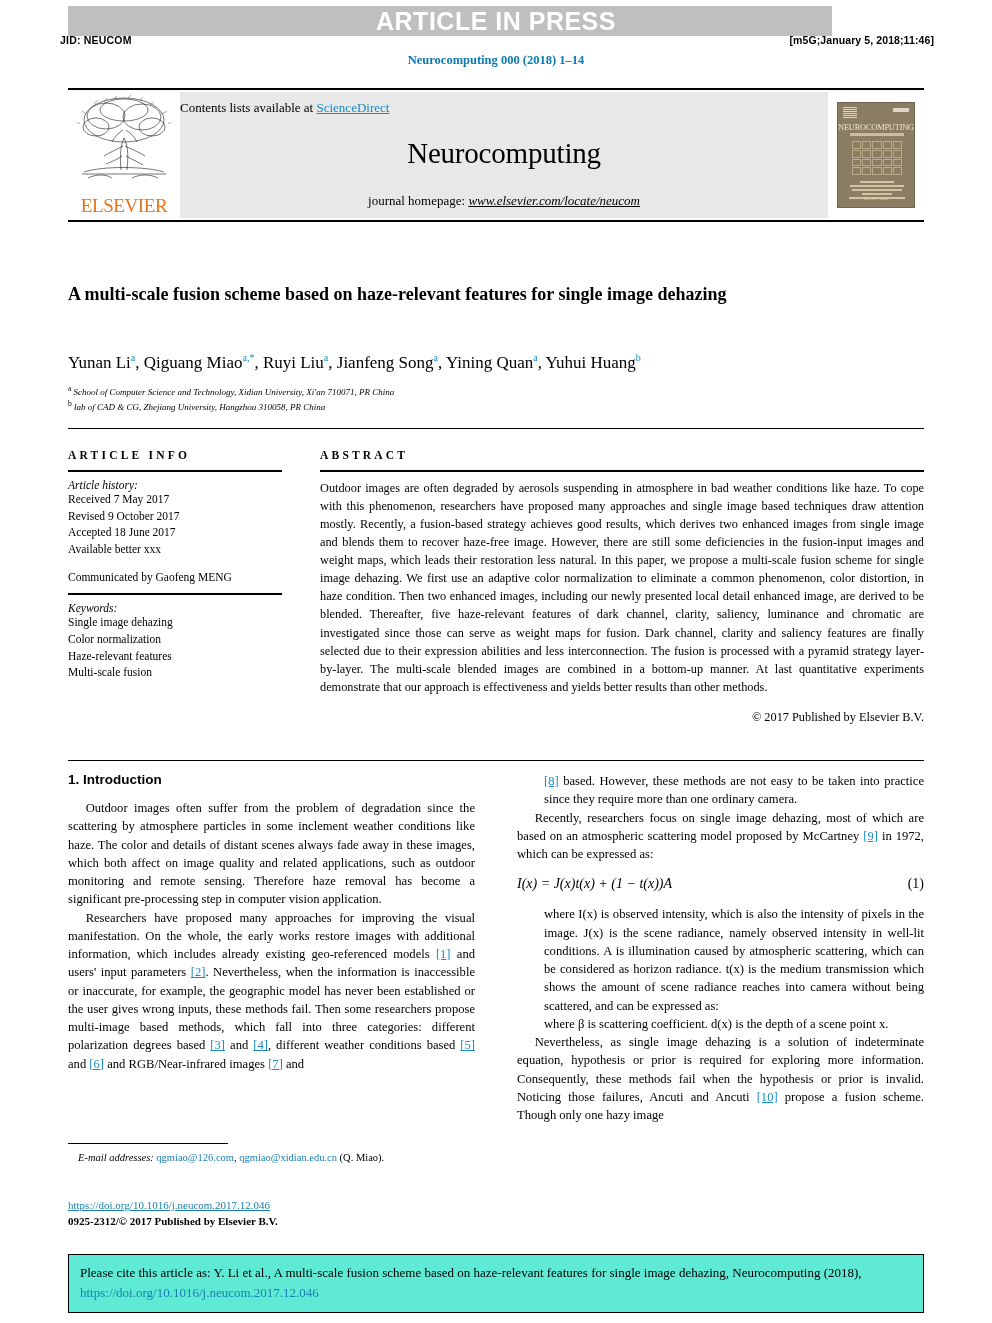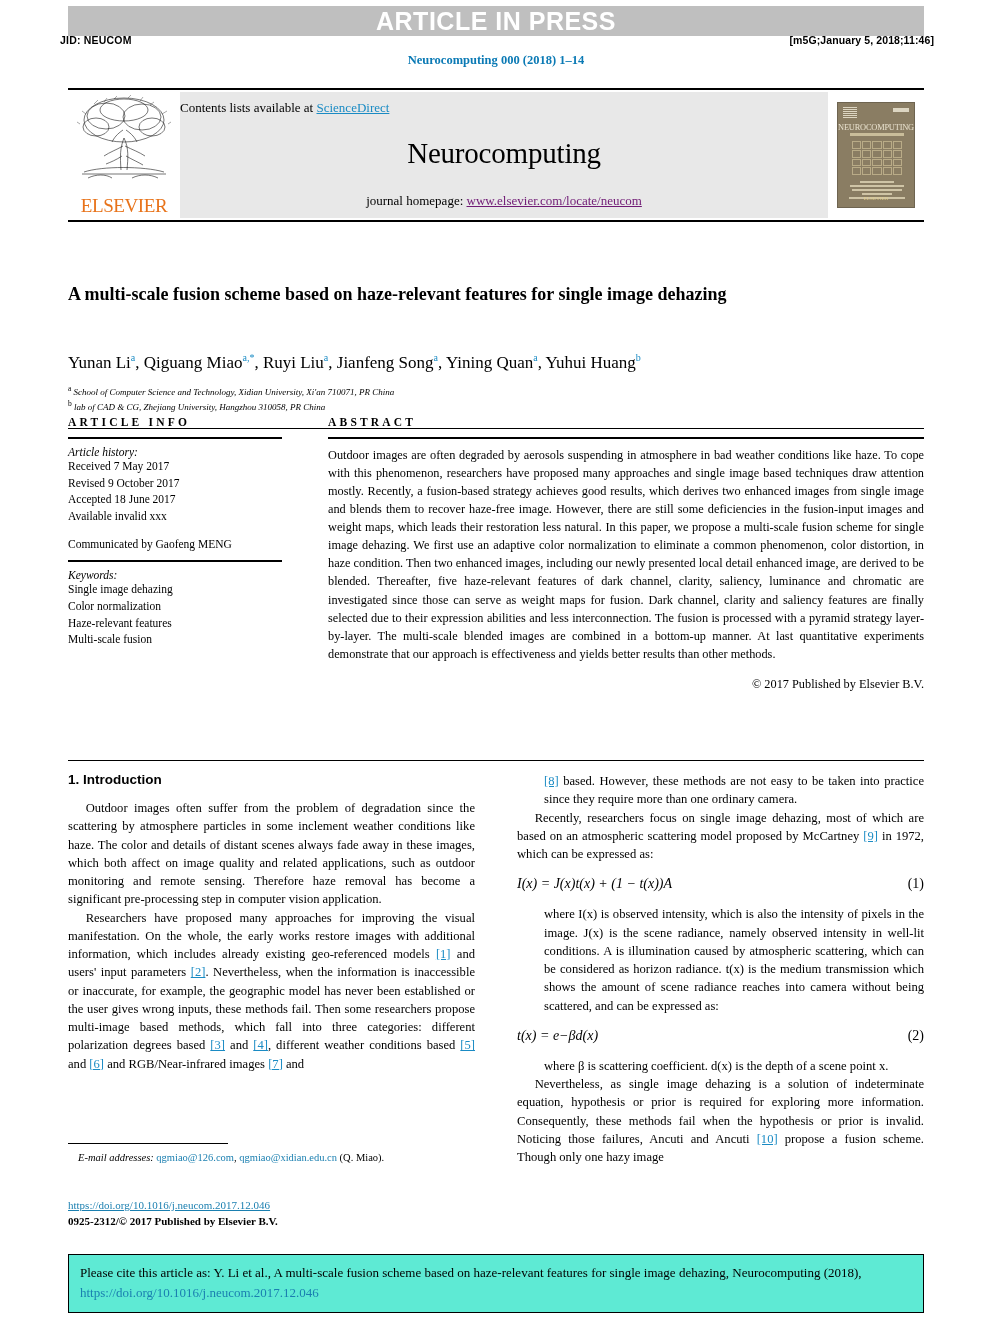--- a/index.html
+++ b/index.html
@@ -21,21 +21,21 @@
     width: 992px;
     height: 1323px;
     padding: 0;
   }
 
   
   .press-band {
     position: absolute;
     left: 68px;
     top: 6px;
-    width: 856px;
+    width: 764px;
     height: 30px;
     background: #bfbfbf;
   }
   .press-band-text {
     position: absolute;
     left: 0;
     top: 0;
     width: 856px;
     line-height: 30px;
     text-align: center;
@@ -133,21 +133,21 @@
     font-size: 29px;
     font-family: "Liberation Serif", serif;
     letter-spacing: -0.2px;
     margin-top: -2px;
   }
   .homepage-line {
     text-align: center;
     font-size: 13px;
     font-family: "Liberation Serif", serif;
   }
-  .homepage-url { color: #701a75; }
+  .homepage-url { color: #000000; font-style: italic; }
   .cover-col {
     width: 96px;
     flex: 0 0 96px;
     display: flex;
     align-items: center;
     justify-content: center;
   }
   .cover {
     width: 78px;
     height: 106px;
@@ -243,24 +243,24 @@
     position: absolute;
     left: 68px;
     width: 856px;
     border-top: 1px solid #000;
   }
 
   
   .infoabs {
     position: absolute;
     left: 68px;
-    top: 416px;
+    top: 449px;
     width: 856px;
     display: flex;
-    gap: 8px;
+    gap: 0;
   }
   .col-info { width: 236px; flex: 0 0 236px; padding-right: 22px; box-sizing: border-box;}
   .col-abs  { flex: 1 1 auto; padding-left: 16px; box-sizing: border-box;}
 
   .sec-head {
     font-family: "Liberation Serif", serif;
     font-weight: bold;
     font-size: 11.5px;
     letter-spacing: 3.2px;
     margin-bottom: 9px;
@@ -489,21 +489,21 @@
 
   <div class="infoabs">
 
     <div class="col-info">
       <div class="sec-head">ARTICLE INFO</div>
       <div class="hr-bold"></div>
       <div class="hist-title">Article history:</div>
       <div class="info-line">Received 7 May 2017</div>
       <div class="info-line">Revised 9 October 2017</div>
       <div class="info-line">Accepted 18 June 2017</div>
-      <div class="info-line">Available invalid xxx</div>
+      <div class="info-line">Available better xxx</div>
       <div class="info-gap"></div>
       <div class="info-line">Communicated by Gaofeng MENG</div>
       <div class="hr-bold2"></div>
       <div class="kw-title">Keywords:</div>
       <div class="info-line">Single image dehazing</div>
       <div class="info-line">Color normalization</div>
       <div class="info-line">Haze-relevant features</div>
       <div class="info-line">Multi-scale fusion</div>
     </div>
 
@@ -536,24 +536,20 @@
         <span>Recently, researchers focus on single image dehazing, most of which are based on an atmospheric scattering model proposed by McCartney </span><a class="ref" href="#">[9]</a><span> in 1972, which can be expressed as:</span>
       </p>
 
       <div class="eq">
         <span class="lhs">I(x) = J(x)t(x) + (1 − t(x))A</span>
         <span class="num">(1)</span>
       </div>
 
       <p class="p noindent">where I(x) is observed intensity, which is also the intensity of pixels in the image. J(x) is the scene radiance, namely observed intensity in well-lit conditions. A is illumination caused by atmospheric scattering, which can be considered as horizon radiance. t(x) is the medium transmission which shows the amount of scene radiance reaches into camera without being scattered, and can be expressed as:</p>
 
-      <div class="eq">
-        <span class="lhs">t(x) = e−βd(x)</span>
-        <span class="num">(2)</span>
-      </div>
 
       <p class="p noindent">where β is scattering coefficient. d(x) is the depth of a scene point x.</p>
       <p class="p">
         <span>Nevertheless, as single image dehazing is a solution of indeterminate equation, hypothesis or prior is required for exploring more information. Consequently, these methods fail when the hypothesis or prior is invalid. Noticing those failures, Ancuti and Ancuti </span><a class="ref" href="#">[10]</a><span> propose a fusion scheme. Though only one hazy image</span>
       </p>
     </div>
 
   </div>
 
   <div class="foot-rule"></div>

